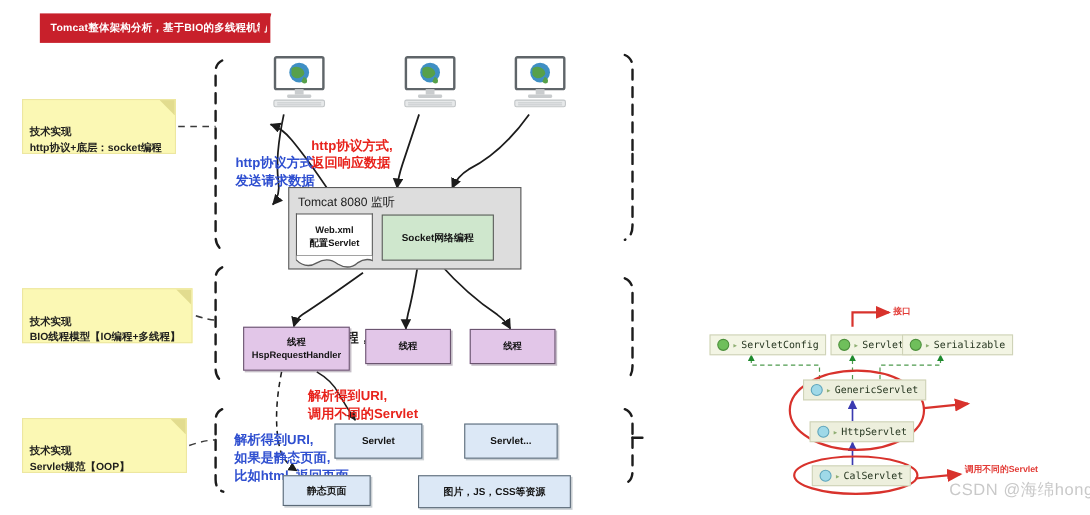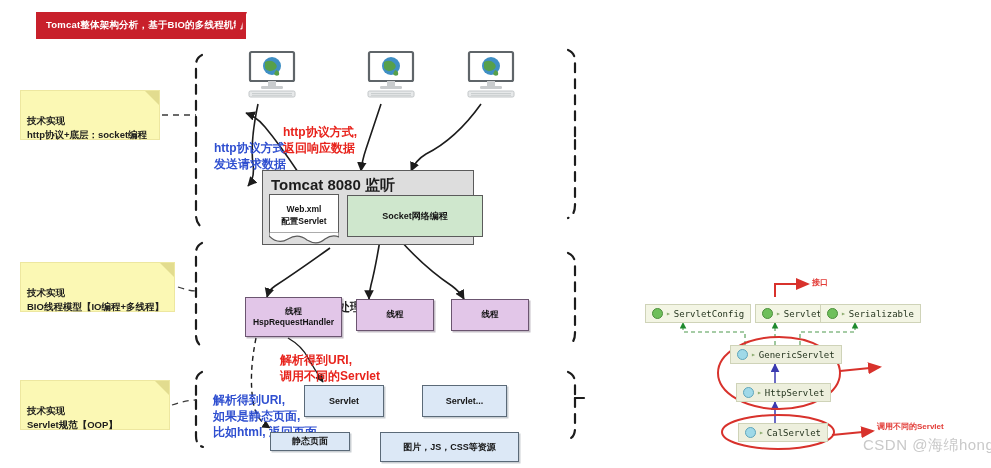--- a/index.html
+++ b/index.html
@@ -49,60 +49,59 @@
   .comp1{left:243px;top:50px;}
   .comp2{left:362px;top:50px;}
   .comp3{left:462px;top:50px;}
 
   
   .tomcat-box{
     left:262px;top:170px;width:212px;height:75px;
     background:#DDDDDD;border:1.2px solid #5b5b5b;
   }
   .tomcat-title{
-    position:absolute;left:8px;top:5px;font-size:15px;font-weight:bold;color:#1c1c1c;
+    position:absolute;left:8px;top:5px;font-size:11px;font-weight:normal;color:#1c1c1c;
   }
   .webxml{
     left:269px;top:194px;width:70px;height:42px;
     background:#ffffff;border:1.2px solid #5b5b5b;
     border-bottom:none;
     display:flex;align-items:center;justify-content:center;
     text-align:center;font-size:8.5px;font-weight:bold;line-height:1.35;color:#141414;
     white-space:pre-line;
   }
   .webxml-wave{left:269px;top:232px;width:70px;height:12px;}
   .socketbox{
-    left:347px;top:195px;width:136px;height:42px;
+    left:347px;top:195px;width:102px;height:42px;
     background:#CFE7CD;border:1.2px solid #5b5b5b;
     display:flex;align-items:center;justify-content:center;
     font-size:9px;font-weight:bold;color:#141414;
   }
 
   
   .tbox{
     background:#E2C6E8;border:1.4px solid #6b5570;
     display:flex;align-items:center;justify-content:center;text-align:center;
     font-size:8.5px;font-weight:bold;color:#141414;line-height:1.35;white-space:pre-line;
     box-shadow:1.5px 1.5px 0 rgba(90,70,95,.35);
-    margin-left:24px;
   }
   .tbox1{left:221px;top:297px;width:97px;height:40px;}
   .tbox2{left:332px;top:299px;width:78px;height:32px;}
   .tbox3{left:427px;top:299px;width:78px;height:32px;}
 
   
   .bbox{
     background:#DCE8F6;border:1.4px solid #5b6a78;
     display:flex;align-items:center;justify-content:center;text-align:center;
     font-size:9px;font-weight:bold;color:#141414;
     box-shadow:1.5px 1.5px 0 rgba(80,95,110,.3);
   }
   .bb-servlet{left:304px;top:385px;width:80px;height:32px;}
   .bb-servlet2{left:398px;top:385px;width:85px;height:32px;margin-left:24px;}
-  .bb-static{left:270px;top:432px;width:80px;height:19px;}
+  .bb-static{left:257px;top:432px;width:80px;height:28px;}
   .bb-res{left:380px;top:432px;width:139px;height:30px;}
 
   
   .lab{position:absolute;font-size:12px;font-weight:bold;line-height:1.35;white-space:pre-line;}
   .lab-blue{color:#2f4fd0;}
   .lab-red{color:#E8231C;}
   .lab-dark{color:#202020;font-weight:bold;}
 
   
   .uml-box{

